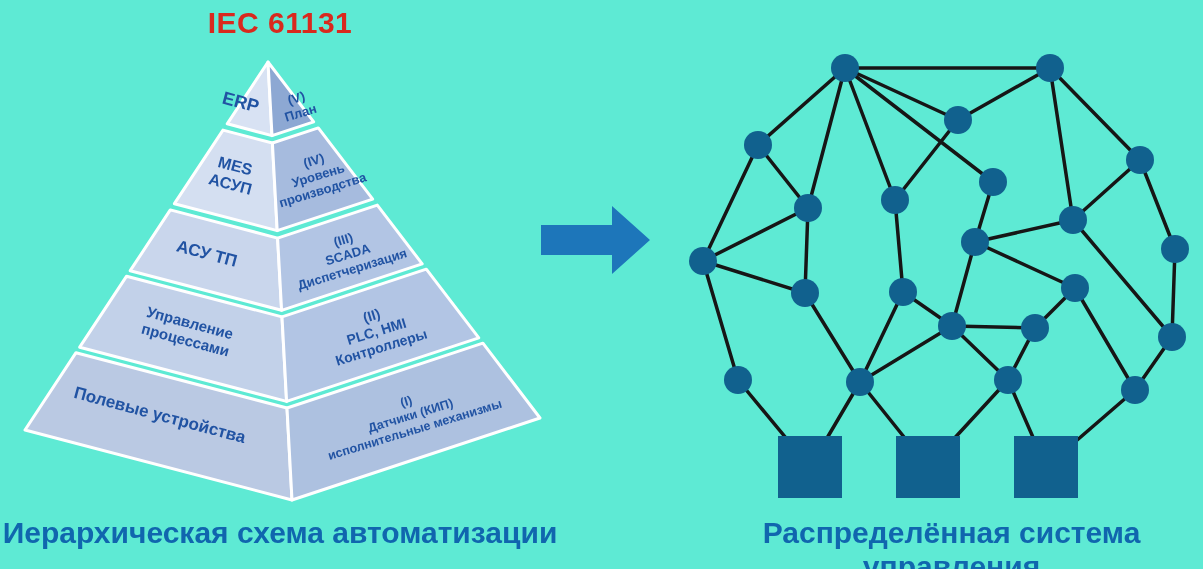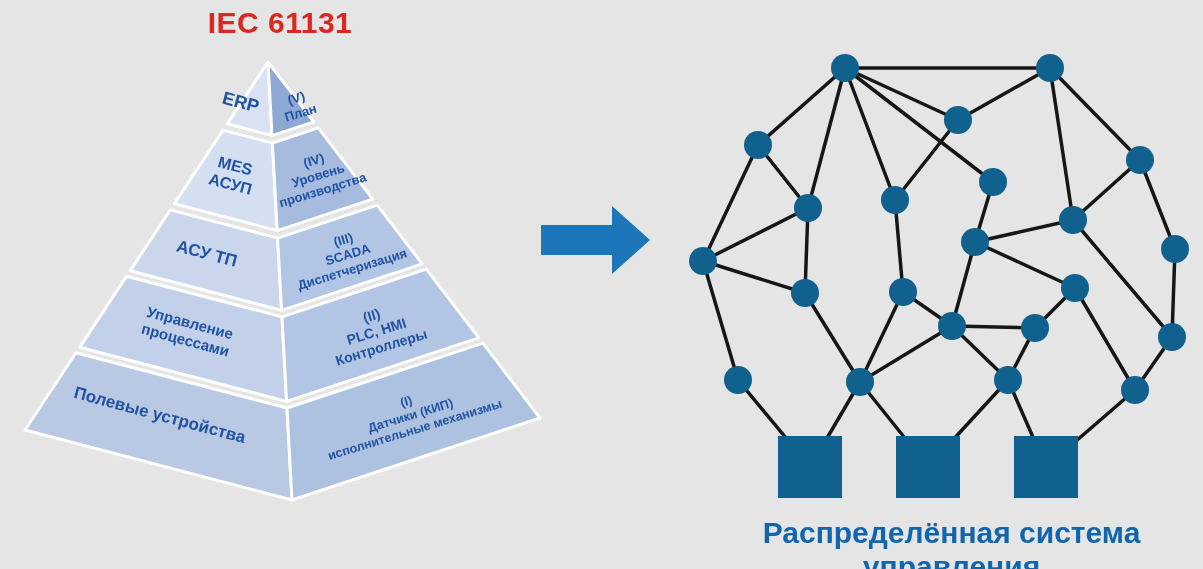--- a/index.html
+++ b/index.html
@@ -1,17 +1,17 @@
 <!DOCTYPE html>
 <html><head>
 <meta charset="utf-8">
 <style>
   html,body{margin:0;padding:0;background:#ffffff;}
   body{font-family:"Liberation Sans",sans-serif;}
-  .stage{position:relative;width:1203px;height:569px;background:#e5e5e5;overflow:hidden;}
+  .stage{position:relative;width:1203px;height:569px;background:#5eead4;overflow:hidden;}
   .title{position:absolute;top:6px;font-size:30px;font-weight:bold;letter-spacing:0.5px;text-align:center;}
   .title.left{left:0;width:560px;}
   .title.right{left:700px;width:503px;}
   .caption{position:absolute;top:516px;font-size:30px;font-weight:bold;text-align:center;}
   .caption.left{left:0;width:560px;}
   .caption.right{left:700px;width:503px;}
   svg{position:absolute;left:0;top:0;}
 </style>
 </head>
 <body>
@@ -108,14 +108,15 @@
         <circle cx="738" cy="380" r="14" fill="#11618e"></circle>
         <circle cx="860" cy="382" r="14" fill="#11618e"></circle>
         <circle cx="1008" cy="380" r="14" fill="#11618e"></circle>
         <circle cx="1135" cy="390" r="14" fill="#11618e"></circle>
         <rect x="778" y="436" width="64" height="62" fill="#11618e"></rect>
         <rect x="896" y="436" width="64" height="62" fill="#11618e"></rect>
         <rect x="1014" y="436" width="64" height="62" fill="#11618e"></rect>
       </g>
   </svg>
 
+  <div class="caption left" style="color: rgb(16, 102, 174);">Иерархическая схема автоматизации</div>
   <div class="caption right" style="color: rgb(16, 102, 174);">Распределённая система управления</div>
 </div>
 
 </body></html>

